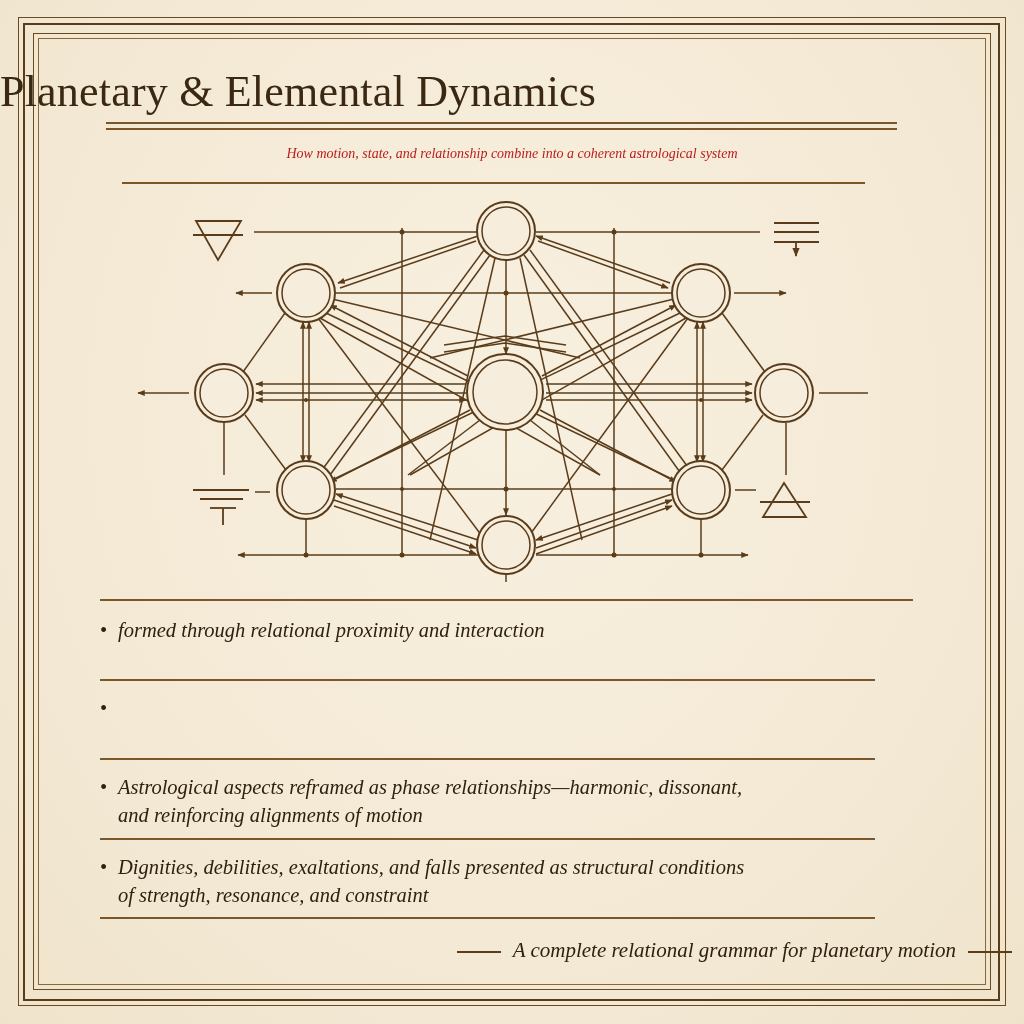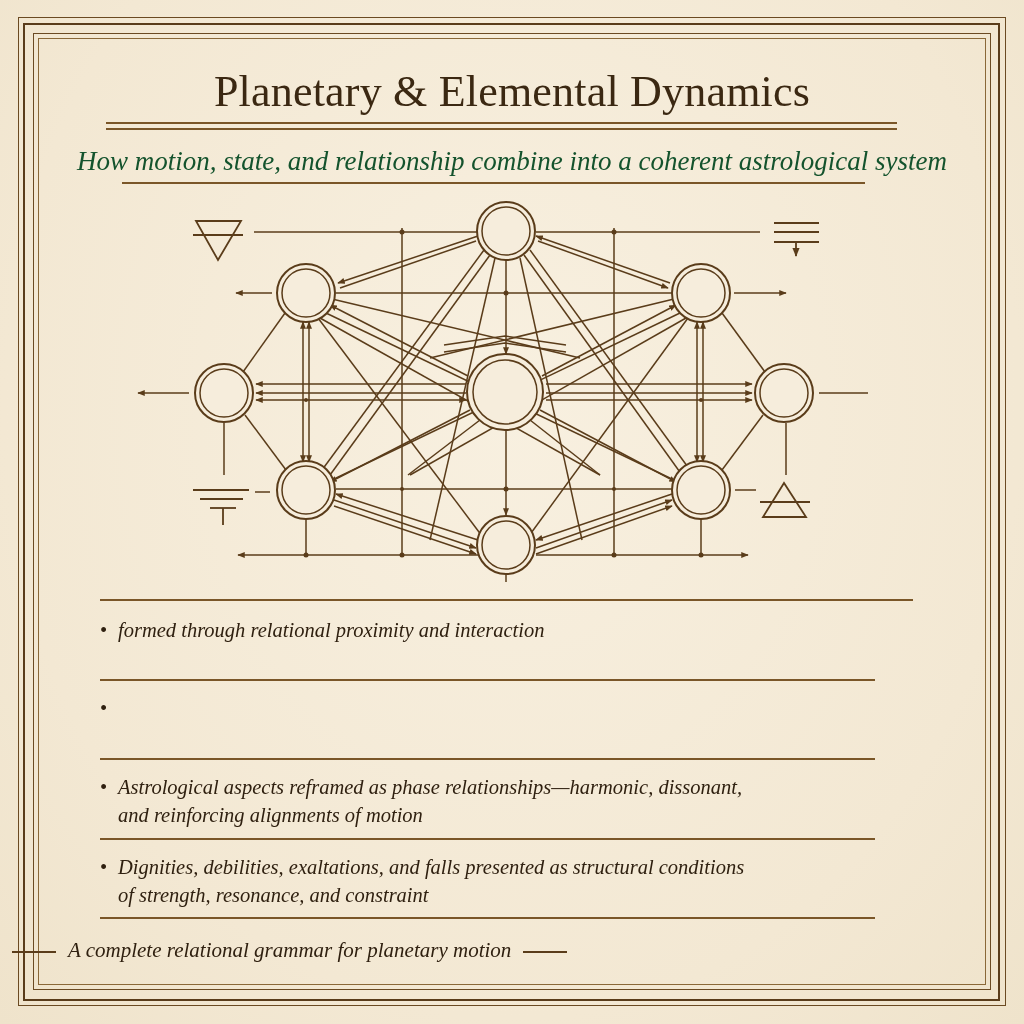--- a/index.html
+++ b/index.html
@@ -3,29 +3,29 @@
 <meta charset="utf-8">
 <style>
   html,body{margin:0;padding:0;}
   body{width:1024px;height:1024px;background:#f4ead8;position:relative;overflow:hidden;font-family:"DejaVu Serif","Liberation Serif",serif;color:#3e2a14;}
   .paper{position:absolute;inset:0;background:radial-gradient(ellipse at 50% 40%,#f8f0e0 0%,#f3e8d3 70%,#efe3cb 100%);}
   .frame{position:absolute;box-sizing:border-box;border-style:solid;border-color:#6b4a22;}
   .f1{left:18px;top:17px;right:18px;bottom:18px;border-width:1.5px;}
   .f2{left:23px;top:23px;right:24px;bottom:23px;border-width:2.5px;border-color:#5a3c1a;}
   .f3{left:33px;top:33px;right:33px;bottom:34px;border-width:1.5px;}
   .f4{left:38px;top:38px;right:38px;bottom:39px;border-width:1px;border-color:#8a6838;}
-  .title{position:absolute;left:0;right:0;top:66px;text-align:center;font-family:"Liberation Serif",serif;font-size:44px;color:#3b2812;letter-spacing:0.2px;}
+  .title{position:absolute;left:0;right:0;top:66px;font-family:"Liberation Serif",serif;font-size:44px;color:#3b2812;letter-spacing:0.2px;}
   .rule{position:absolute;background:#7a5628;}
-  .subtitle{position:absolute;left:0;right:0;top:146px;text-align:center;font-family:"Liberation Serif",serif;font-style:italic;font-size:27px;color:#14532d;}
+  .subtitle{position:absolute;left:0;right:0;top:146px;text-align:center;font-family:"Liberation Serif",serif;font-style:italic;font-size:14px;color:#b91c1c;}
   .diagram{position:absolute;left:0;top:0;}
   .bullet{position:absolute;left:100px;font-family:"Liberation Serif",serif;font-size:20.5px;line-height:28px;color:#2f2010;}
   .bullet .dot{position:absolute;left:0;top:0;}
   .bullet .txt{margin-left:18px;display:block;}
   .it{font-style:italic;}
-  .footer{position:absolute;left:0;right:0;top:938px;text-align:left;font-family:"Liberation Serif",serif;font-style:italic;font-size:21px;color:#2f2010;}
+  .footer{position:absolute;left:0;right:0;top:938px;text-align:right;font-family:"Liberation Serif",serif;font-style:italic;font-size:21px;color:#2f2010;}
   .footer .dash{display:inline-block;width:44px;height:1.5px;background:#5a3c1a;vertical-align:middle;margin:0 12px;}
 </style>
 </head>
 <body>
 
 <div class="paper"></div>
 <div class="frame f1"></div>
 <div class="frame f2"></div>
 <div class="frame f3"></div>
 <div class="frame f4"></div>

